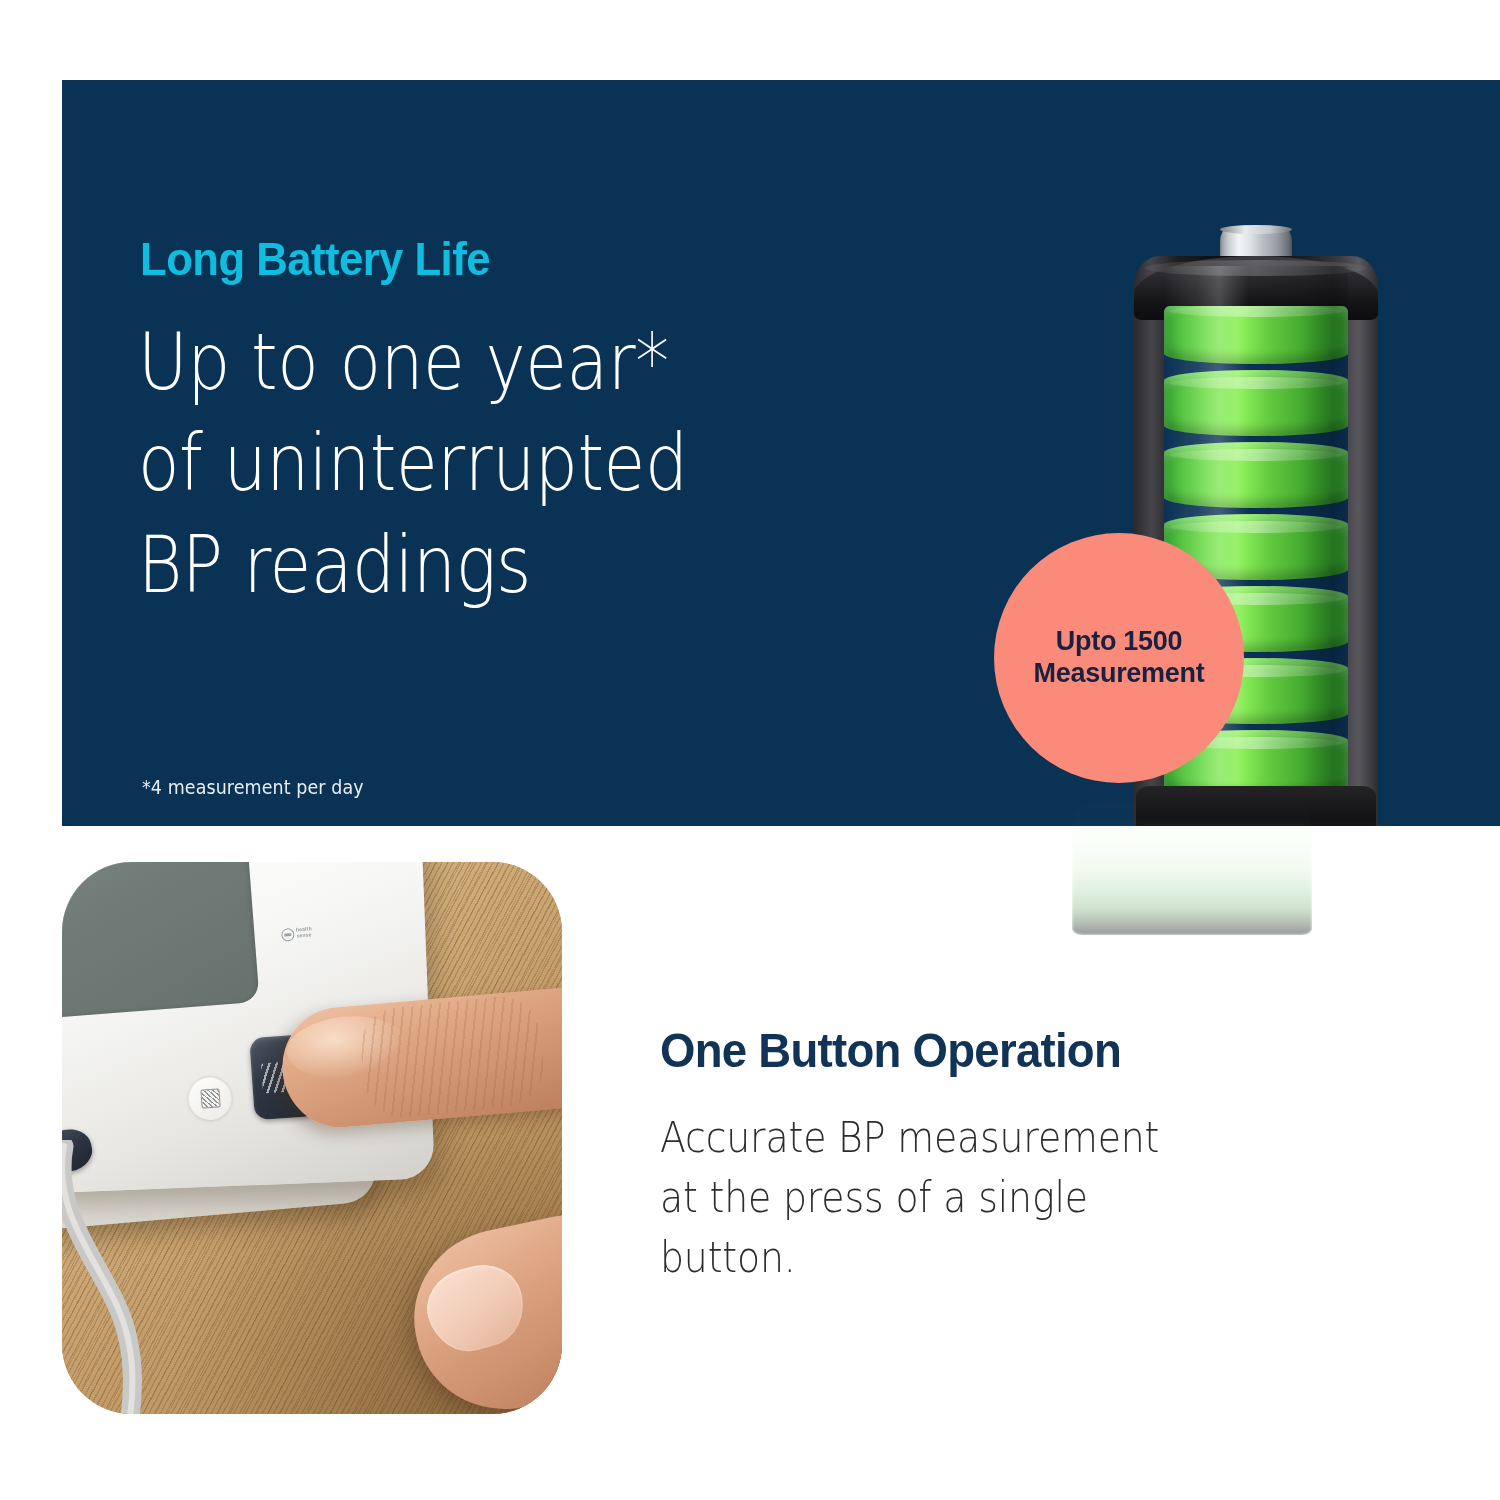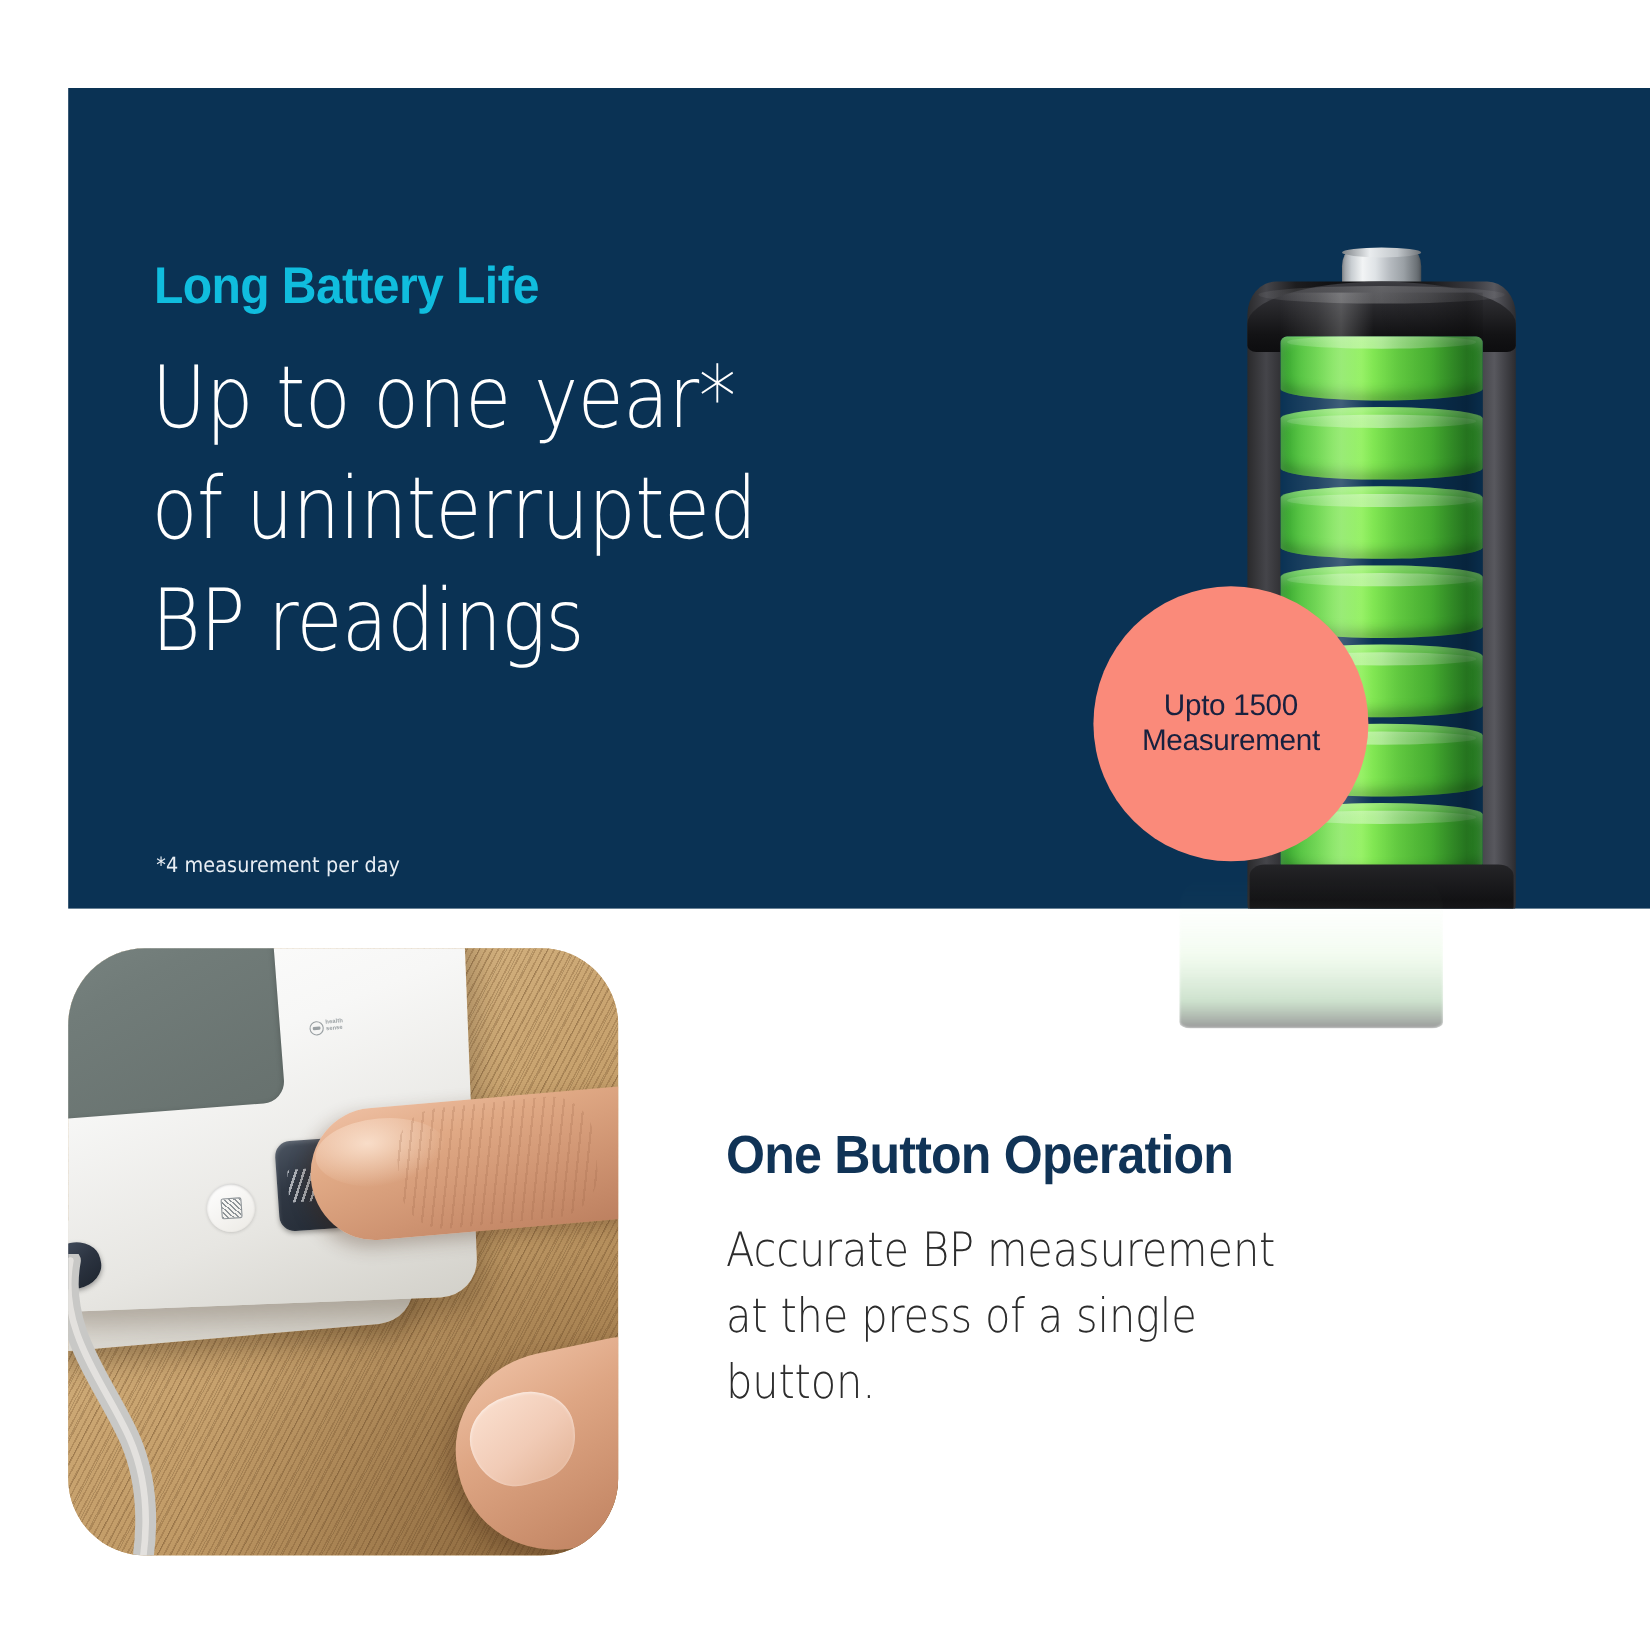--- a/index.html
+++ b/index.html
@@ -233,21 +233,21 @@
     border-radius: 50%;
     background: #FA8A7A;
     display: flex;
     flex-direction: column;
     align-items: center;
     justify-content: center;
     text-align: center;
   }
   .badge-line {
     font-family: "Liberation Sans", sans-serif;
-    font-weight: normal;
+    font-weight: bold;
     font-size: 27px;
     line-height: 1.18;
     color: #18213F;
     letter-spacing: -0.3px;
     white-space: nowrap;
   }
 
   
   .photo-card {
     position: absolute;

